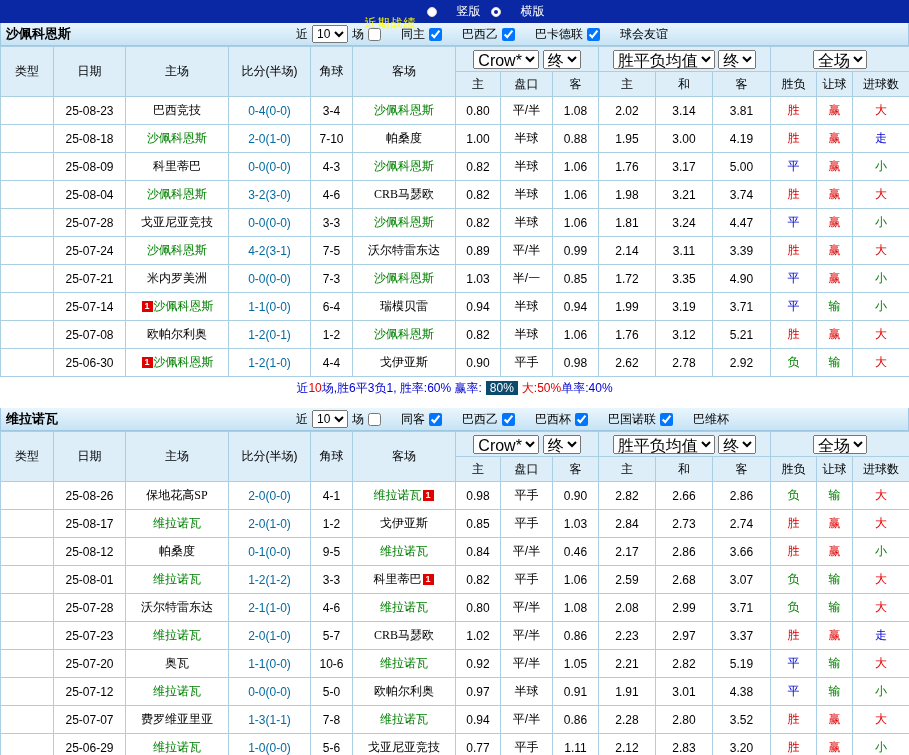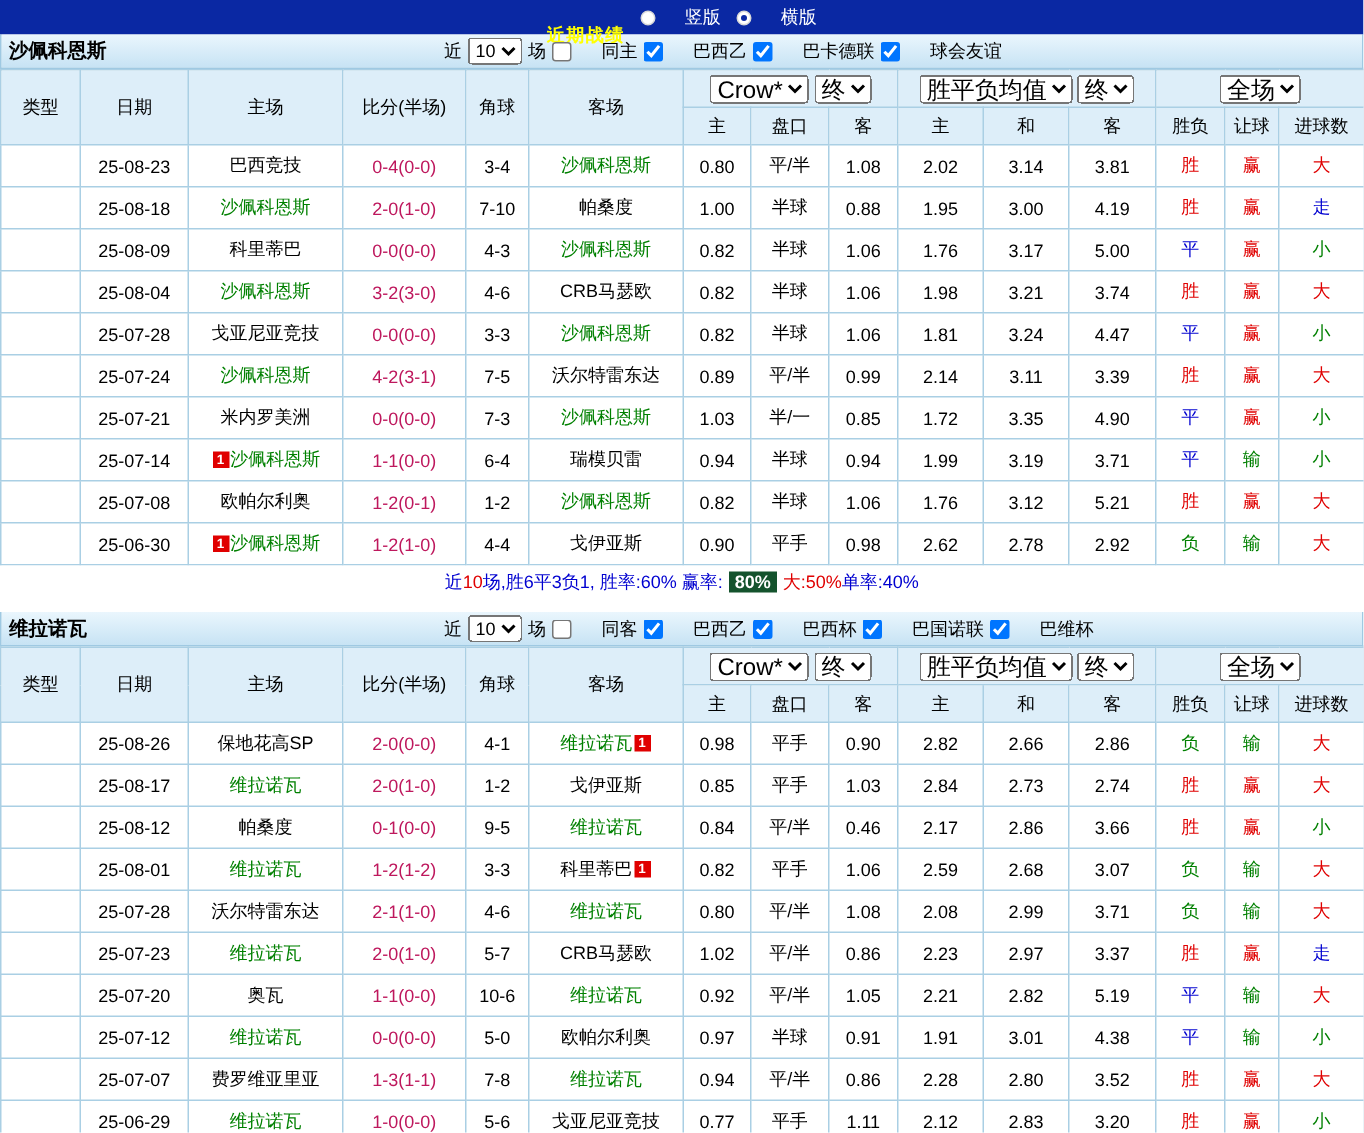--- a/index.html
+++ b/index.html
@@ -7,21 +7,21 @@
   body {
     width: 909px; height: 755px; overflow: hidden;
     font-family: "Liberation Sans", "DejaVu Sans", sans-serif;
     font-size: 12px; color: #000;
   }
   
   .topbar {
     height: 23px; background: #0a28a3;
     display: flex; align-items: center; justify-content: center; gap: 10px;
   }
-  .topbar .title { color: #ffff00; font-weight: bold; letter-spacing: 1px; margin-top: 23px; }
+  .topbar .title { color: #ffff00; font-weight: normal; letter-spacing: 1px; margin-top: 23px; }
   .radio-opt { display: inline-flex; align-items: center; gap: 20px; color: #fff; cursor: pointer; }
   .radio {
     width: 10px; height: 10px; border-radius: 50%;
     background: #fff; display: inline-block; position: relative;
     border: 1px solid #d8d8d8;
   }
   .radio.checked::after {
     content: ""; position: absolute; left: 2px; top: 2px;
     width: 4px; height: 4px; border-radius: 50%; background: #0a28a3;
   }
@@ -39,35 +39,35 @@
   
   table.stats { border-collapse: collapse; table-layout: fixed; width: 909px; padding-left: 24px; }
   .stats th, .stats td {
     border: 1px solid #aacfe4; text-align: center;
     overflow: hidden; white-space: nowrap; padding: 0 1px;
   }
   .stats thead th { background: #ddeef9; font-weight: normal; height: 25px; }
   .stats thead select { font-size: 16px; height: 19px; max-width: 100%; }
   .stats tbody td { height: 28px; background: #fff; }
   td.league { background: #9c9c30; color: #fff; }
-  td.score { color: #be185d; margin-top: 16px; }
-  .tname { color: #000; text-decoration: none; cursor: pointer; }
+  td.score { color: #0369a1; margin-top: 16px; }
+  .tname { color: #000; text-decoration: none; cursor: pointer; font-family: Liberation Serif, serif; }
   .tname.focus { color: #008000; }
   .badge {
     display: inline-block; background: #e00000; color: #fff;
     width: 11px; height: 11px; line-height: 11px; font-size: 9px;
     font-weight: bold; margin: 0 1px; vertical-align: 1px;
   }
   .c-red { color: #e00000; } .c-blue { color: #0000d0; } .c-green { color: #008000; }
   
   .summarybar {
     height: 22px; display: flex; align-items: center; justify-content: center;
     background: #fff;
   }
-  .summarybar .hl { background: #14532d; color: #fff; padding: 0 4px; margin: 0 4px; font-weight: bold; }
+  .summarybar .hl { background: #0c4a6e; color: #fff; padding: 0 4px; margin: 0 4px; font-weight: normal; }
   .gap { height: 9px; background: #fff; }
 </style>
 </head>
 <body>
 
 <div class="topbar">
   <span class="title">近期战绩</span>
   <label class="radio-opt">
     <span class="radio"></span>
     <span>竖版</span>

